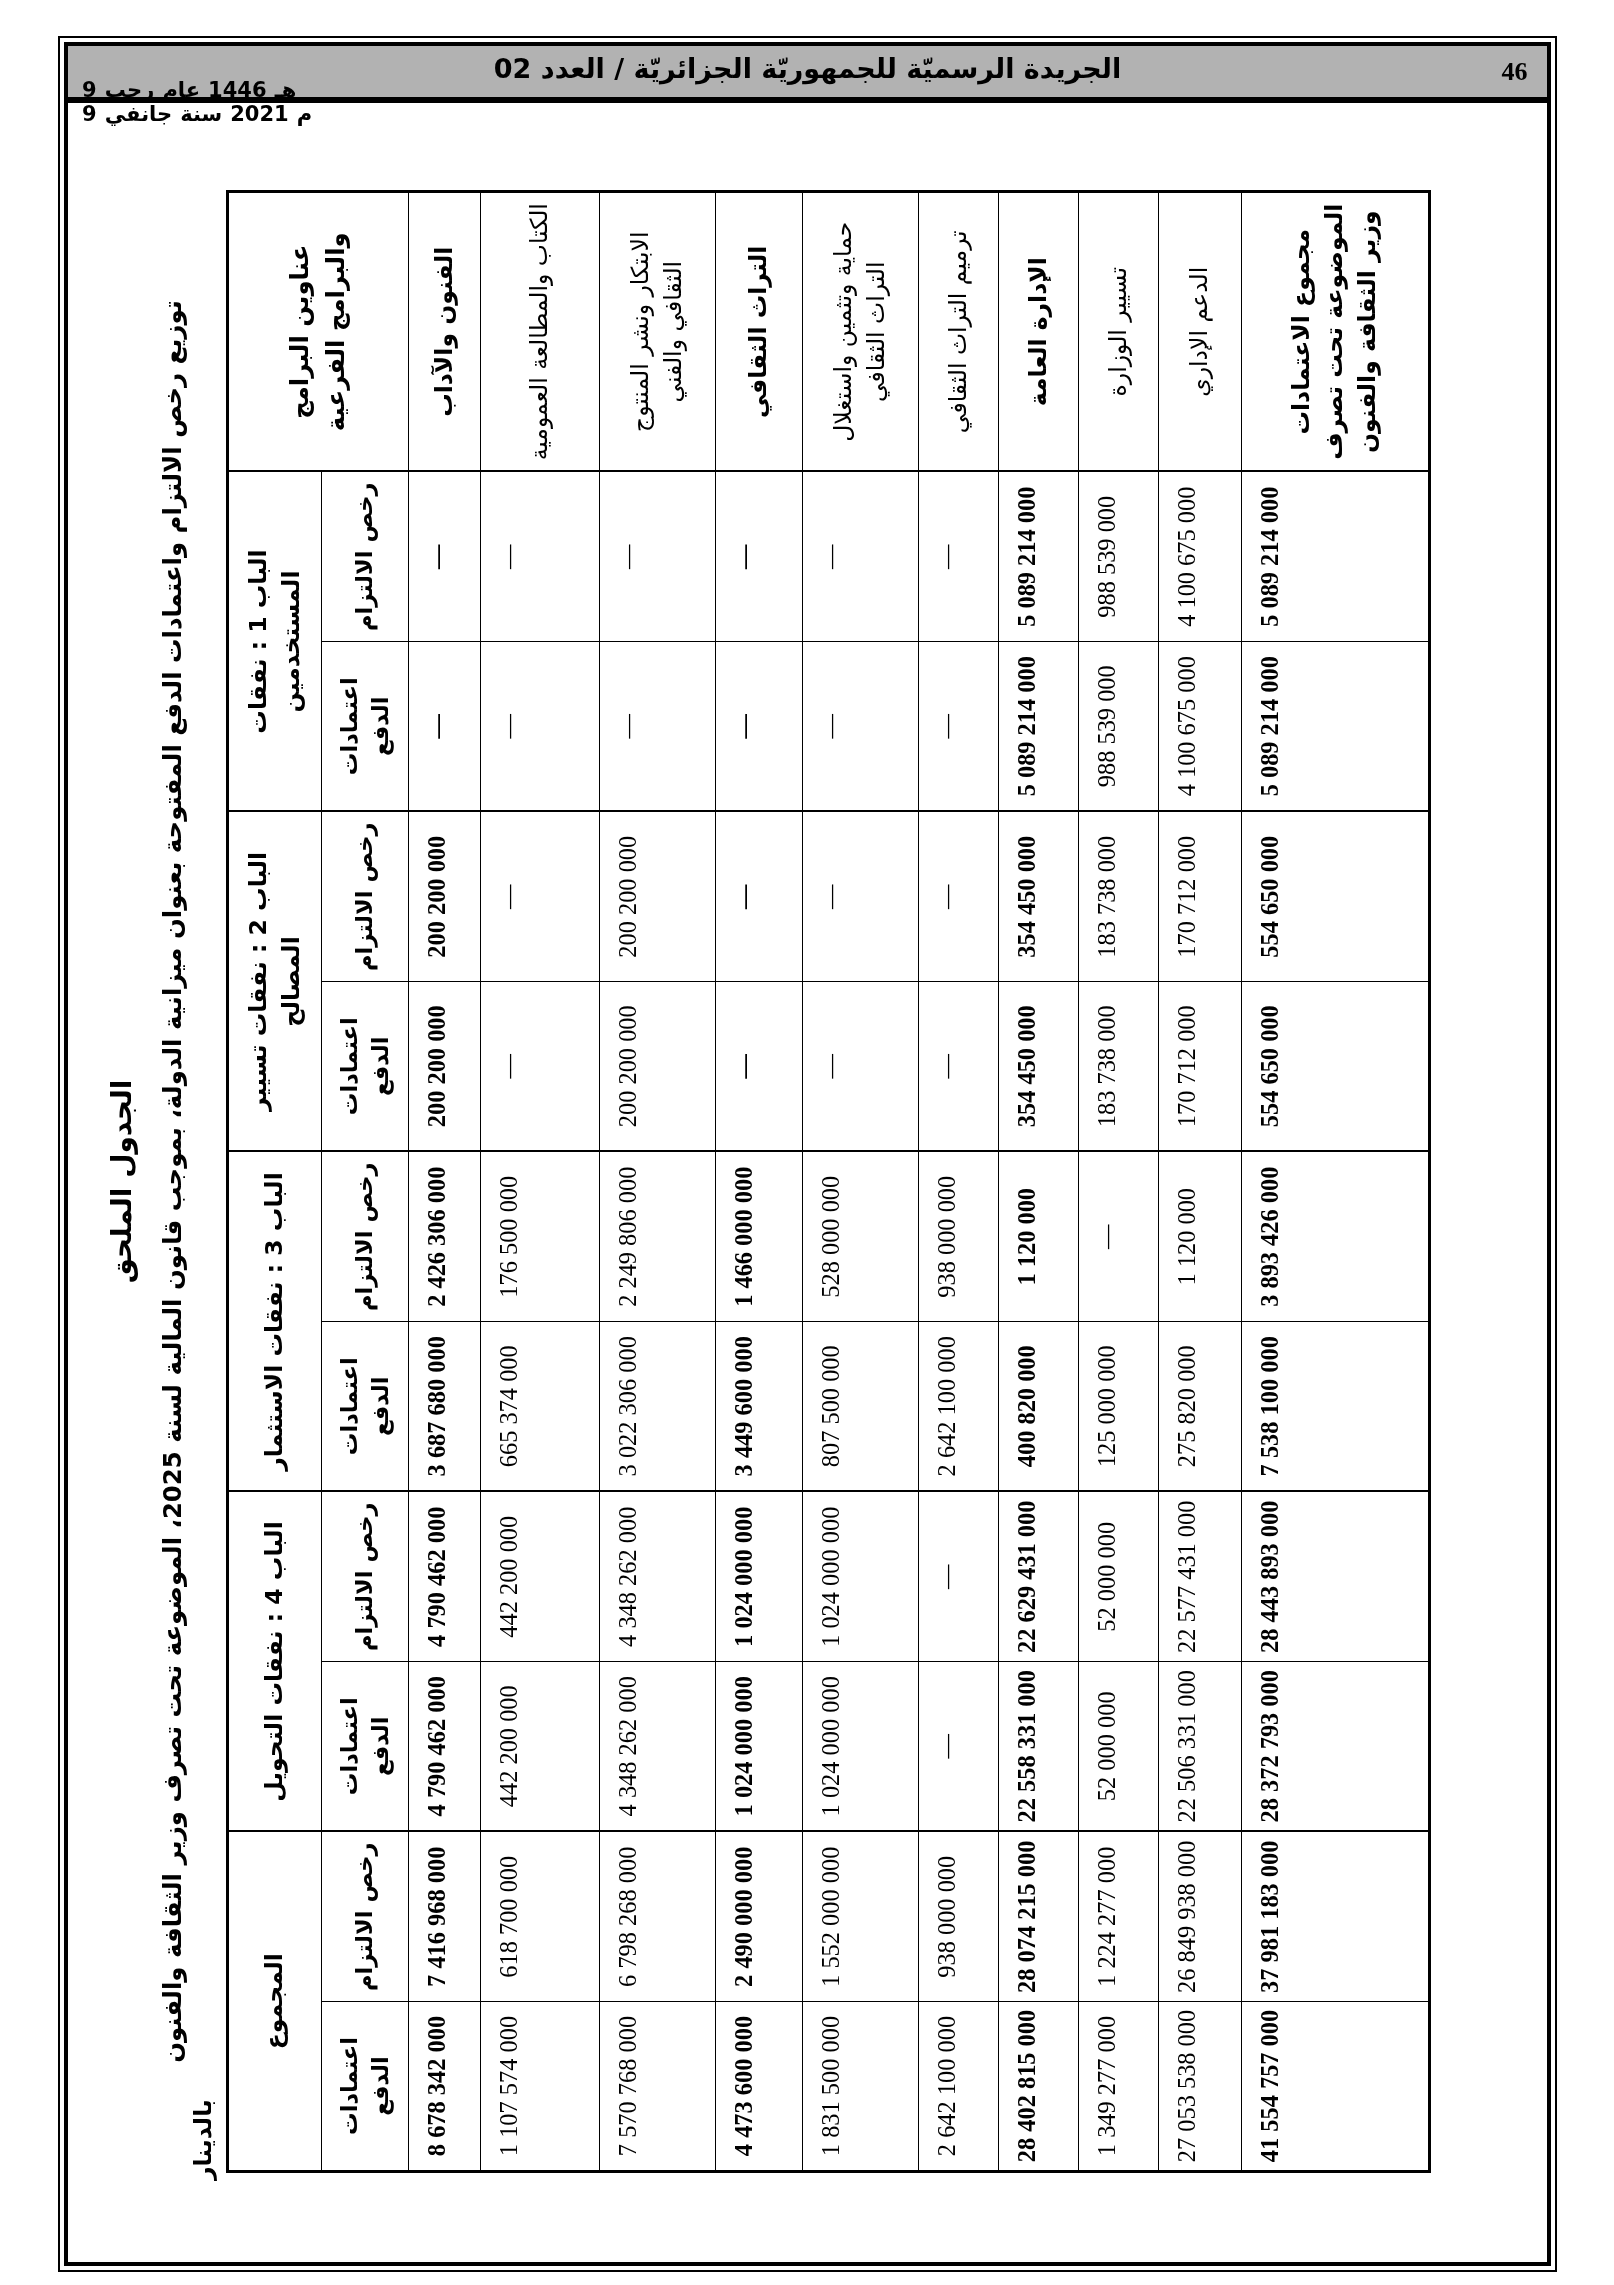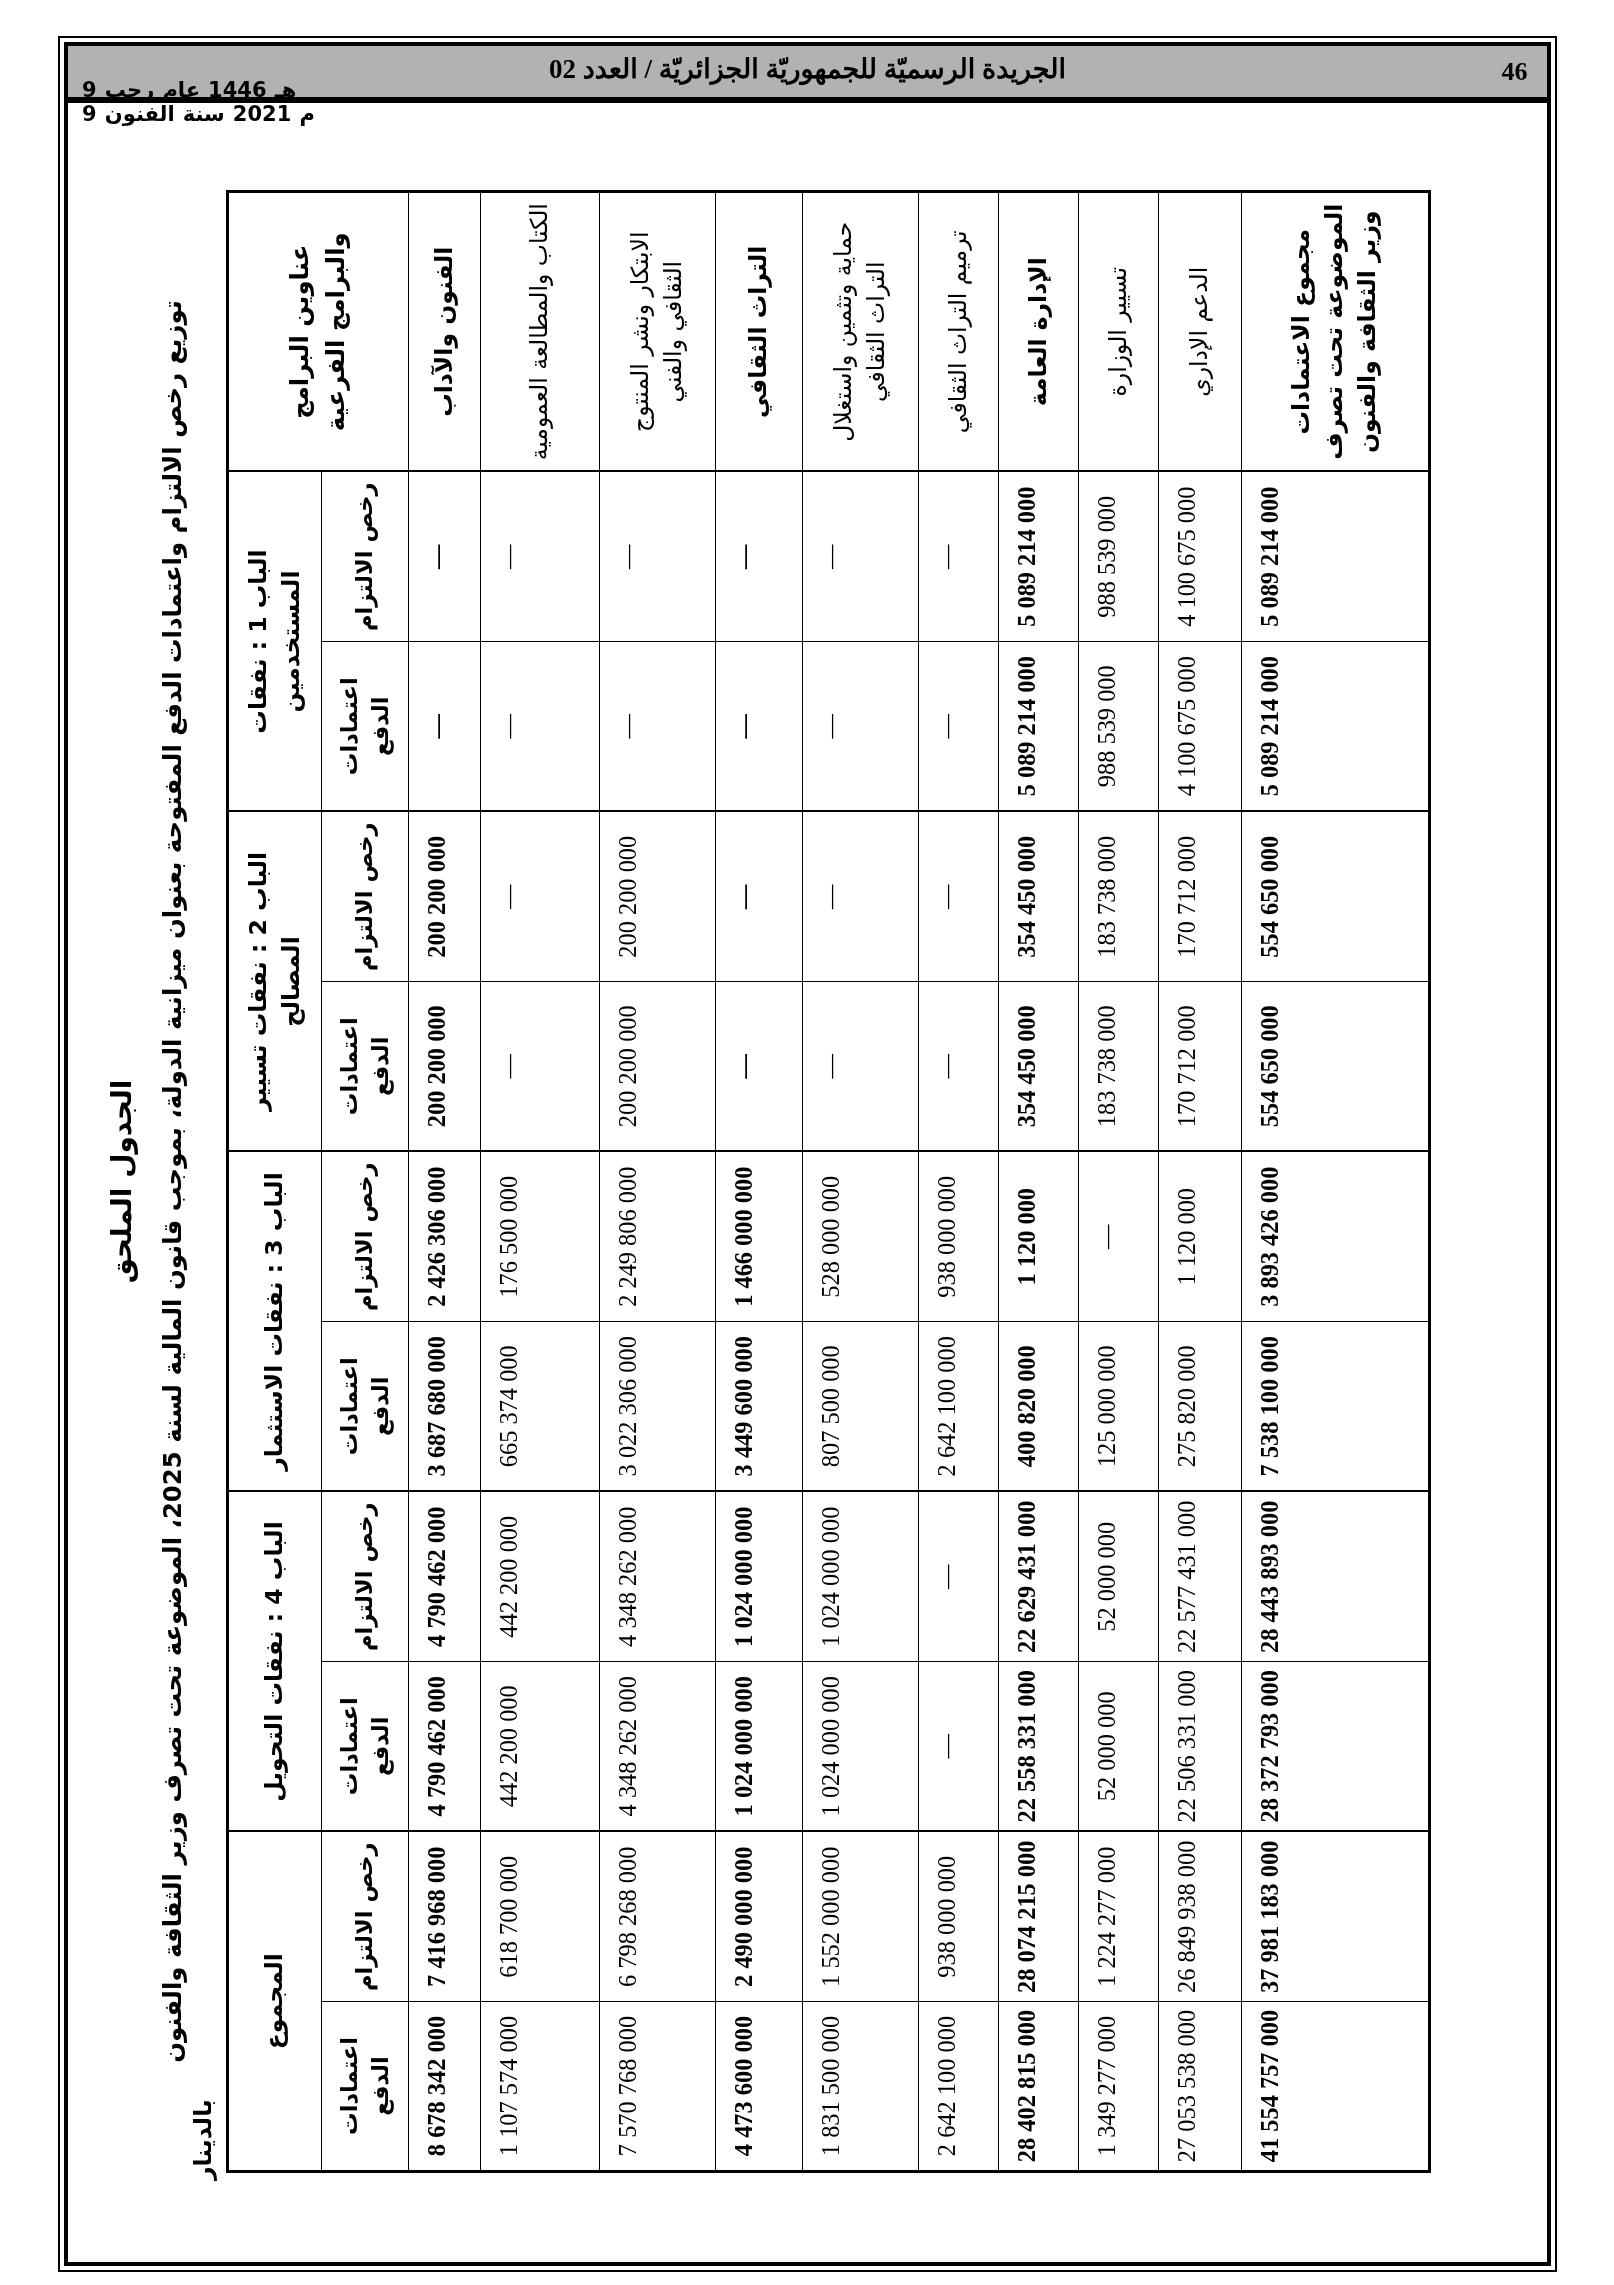--- a/index.html
+++ b/index.html
@@ -22,21 +22,21 @@
     flex:0 0 51px;height:51px;background:#b2b2b2;border-bottom:6.3px solid #000;
     position:relative;
   }
   .dates{
     position:absolute;left:14.5px;top:1.8px;direction:ltr;text-align:left;
     font-weight:bold;font-size:21px;line-height:23.5px;white-space:nowrap;margin-top:32px;
   }
   .dates .dw{display:inline-block;margin-right:8.1px;}
   .mast-title{
     position:absolute;left:0;right:0;top:7.2px;text-align:center;direction:rtl;
-    font-weight:bold;font-size:27px;white-space:nowrap;font-family:Liberation Serif, serif;
+    font-weight:bold;font-size:27px;white-space:nowrap;
   }
   .page-num{
     position:absolute;right:20px;top:11px;
     font-family:"Liberation Serif", serif;font-weight:bold;font-size:26px;margin-left:28px;
   }
   
   .content{flex:1;position:relative;}
   .rot{position:absolute;top:0;left:0;width:1477px;height:2157px;}
   .landscape{
     width:2157px;height:1477px;
@@ -102,21 +102,21 @@
 </style>
 </head>
 <body>
 
 <div class="frame">
   <div class="frame-inner">
 
     <div class="masthead">
       <div class="dates">
         <div><span class="dw">9</span><span class="dw">رجب</span><span class="dw">عام</span><span class="dw">1446</span><span class="dw">هـ</span></div>
-        <div><span class="dw">9</span><span class="dw">الفنون</span><span class="dw">سنة</span><span class="dw">2021</span><span class="dw">م</span></div>
+        <div><span class="dw">9</span><span class="dw">جانفي</span><span class="dw">سنة</span><span class="dw">2021</span><span class="dw">م</span></div>
       </div>
       <div class="mast-title">الجريدة الرسميّة للجمهوريّة الجزائريّة / العدد 02</div>
       <div class="page-num">46</div>
     </div>
 
     <div class="content">
       <div class="rot">
         <div class="landscape">
 
           <div class="t1">الجدول الملحق</div>

